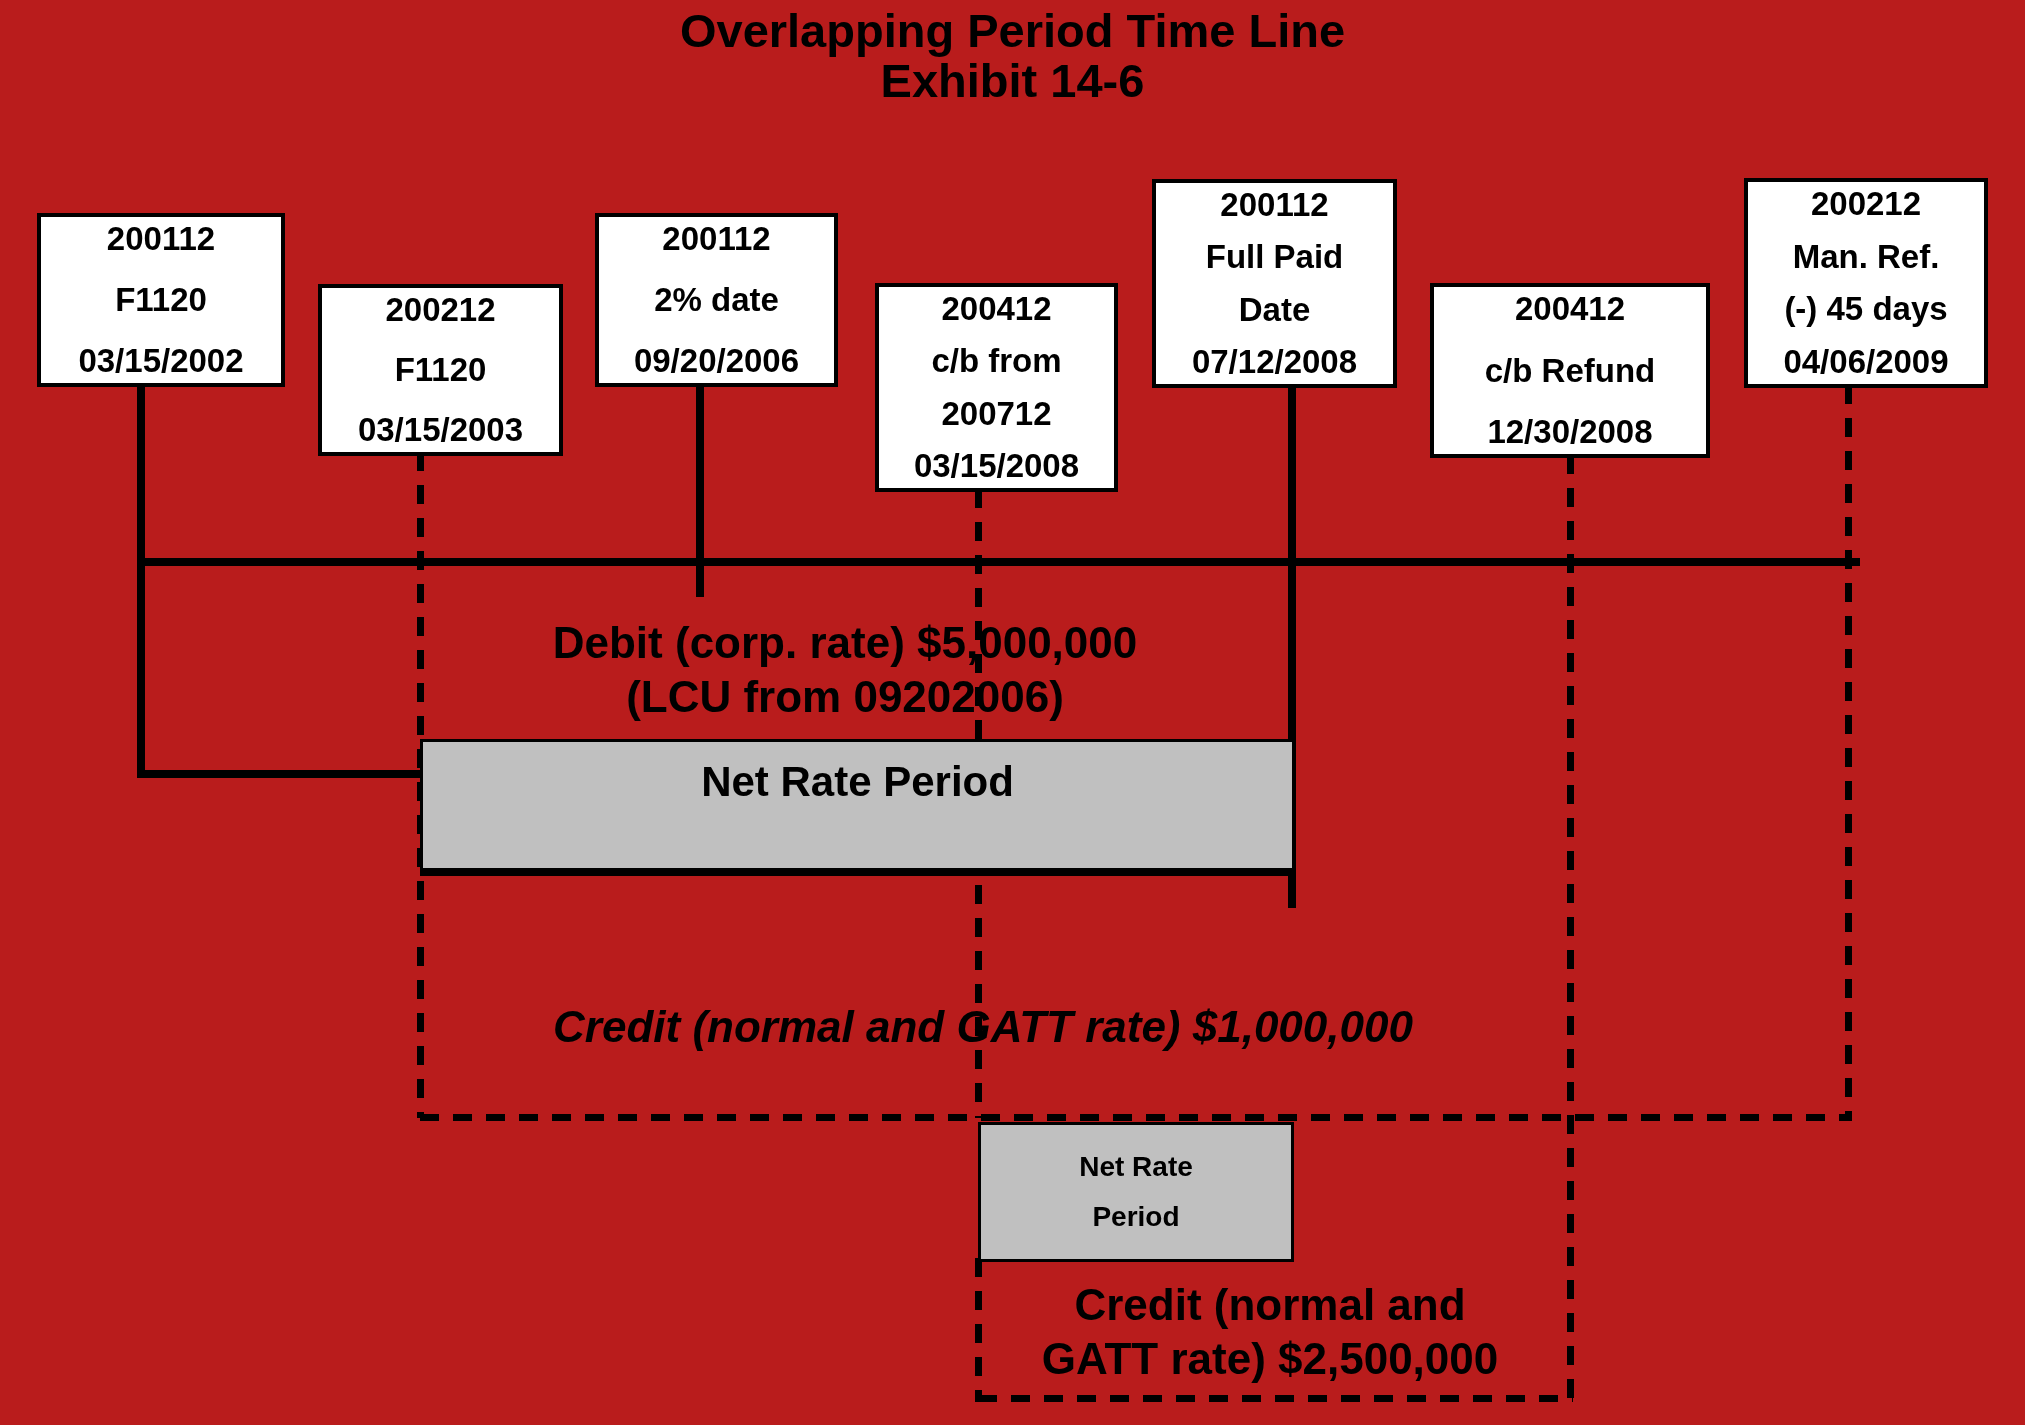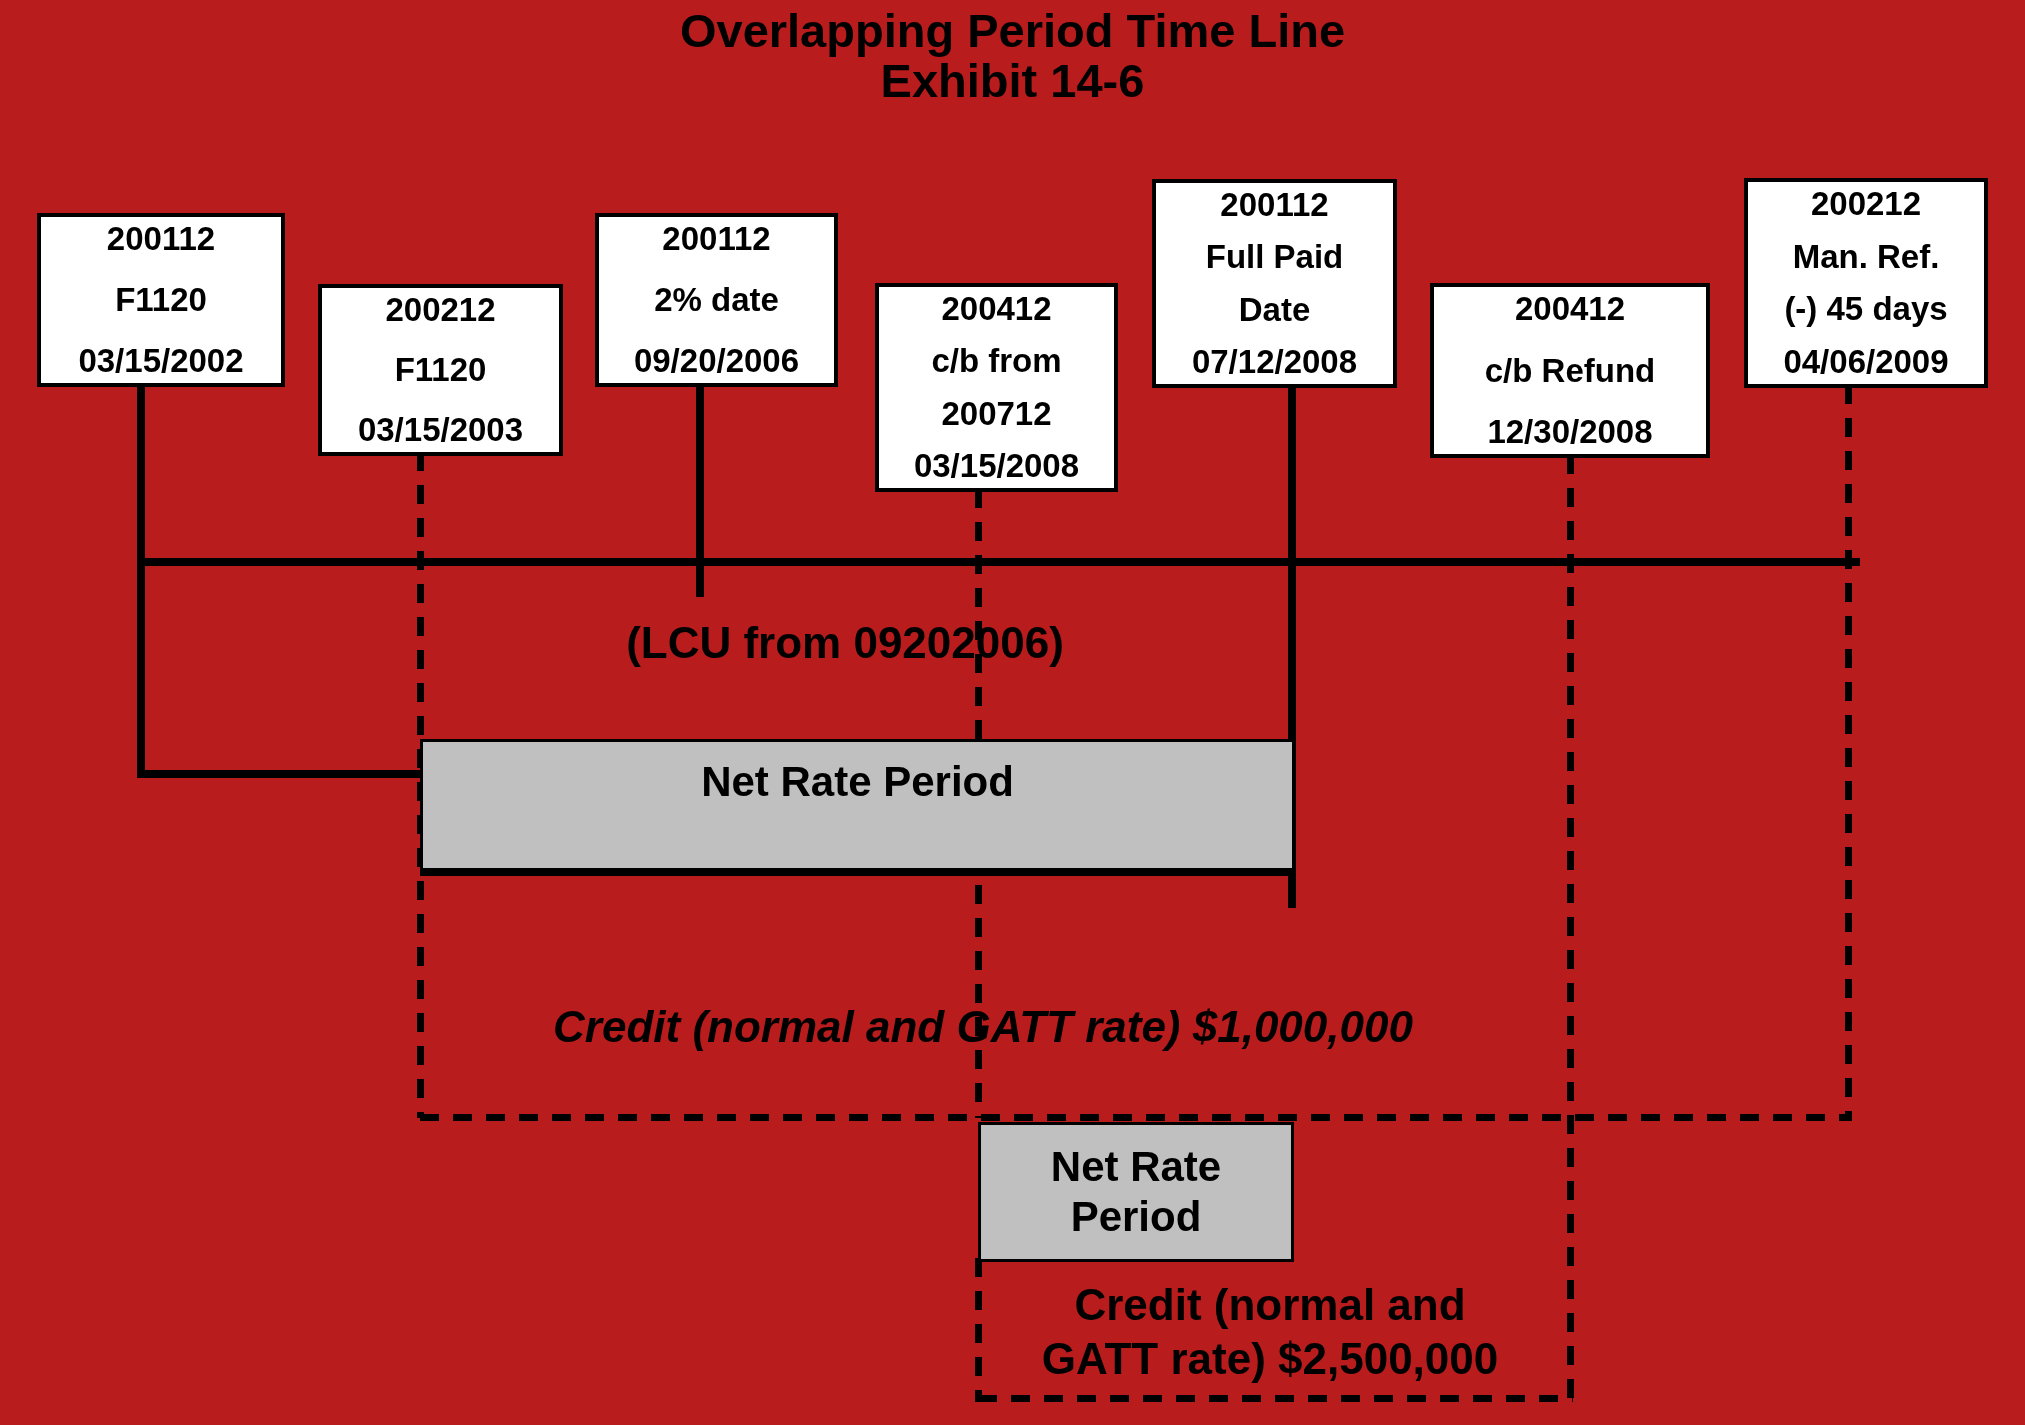--- a/index.html
+++ b/index.html
@@ -76,21 +76,21 @@
   }
   .gray2 {
     position: absolute;
     left: 978px; top: 1122px; width: 316px; height: 140px;
     box-sizing: border-box;
     background: #c0c0c0;
     border: 3px solid #000000;
     display: flex; flex-direction: column;
     align-items: center; justify-content: center;
     text-align: center;
-    font-size: 42px;
+    font-size: 28px;
     line-height: 50px;
   }
   .amount { position: absolute; text-align: center; font-size: 44px; line-height: 54px; }
   .debit   { left: 345px; top: 616px;  width: 1000px; }
   .credit1 { left: 333px; top: 1000px; width: 1300px; font-style: italic; }
   .credit2 { left: 970px; top: 1278px; width: 600px; text-align: center; }
 </style>
 </head>
 <body>
 
@@ -164,20 +164,21 @@
   <div class="gray1">
     <div>Net Rate Period</div>
   </div>
 
   <div class="gray2">
     <div>Net Rate</div>
     <div>Period</div>
   </div>
 
   <div class="amount debit">
+    <div>Debit (corp. rate) $5,000,000</div>
     <div>(LCU from 09202006)</div>
   </div>
 
   <div class="amount credit1">
     <div>Credit (normal and GATT rate) $1,000,000</div>
   </div>
 
   <div class="amount credit2">
     <div>Credit (normal and</div>
     <div>GATT rate) $2,500,000</div>

